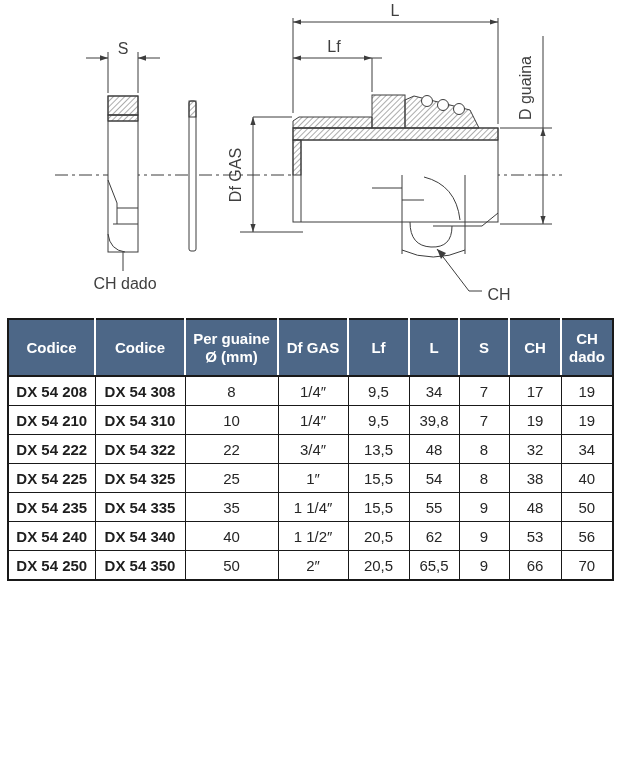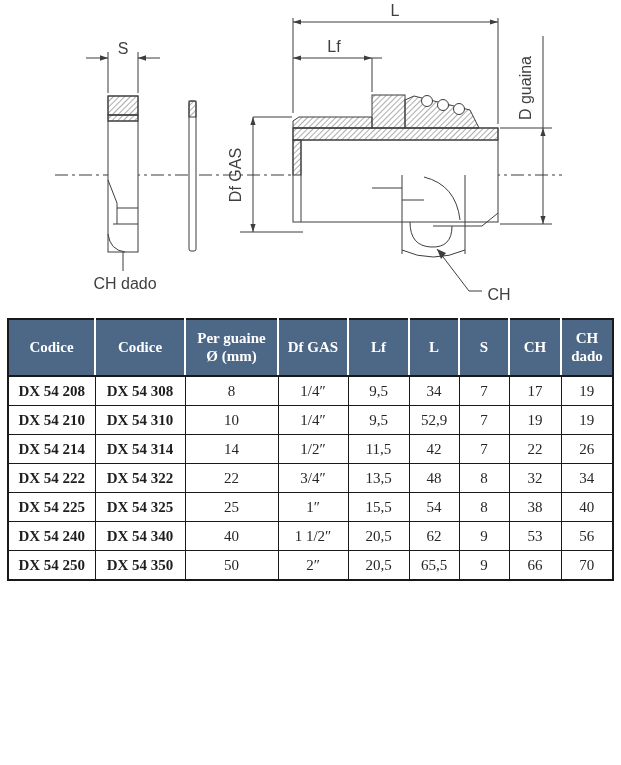--- a/index.html
+++ b/index.html
@@ -7,21 +7,21 @@
     width:621px;height:765px;overflow:hidden;position:relative;
     font-family:"Liberation Sans",sans-serif;
     -webkit-font-smoothing:antialiased;
   }
   
   .drawing-wrap{position:absolute;top:0;left:0;width:621px;height:312px;}
   svg text{font-family:"Liberation Sans",sans-serif;fill:#3f3f3f;}
   .dimtxt{font-size:16px;}
   .lbltxt{font-size:16px;}
   
-  .table-wrap{position:absolute;top:318px;left:7px;font-family:Liberation Serif, serif;}
+  .table-wrap{position:absolute;top:318px;left:7px;}
   table{
     border-collapse:collapse;
     table-layout:fixed;
     width:606px;
     border:2px solid #191919;
   }
   th{
     background:var(--header-bg,#4d6787);
     color:#fff;
     font-size:15px;
@@ -184,35 +184,24 @@
           <td>7</td>
           <td>17</td>
           <td>19</td>
         </tr>
         <tr>
           <td class="code">DX 54 210</td>
           <td class="code">DX 54 310</td>
           <td>10</td>
           <td>1/4″</td>
           <td>9,5</td>
-          <td>52,9</td>
+          <td>39,8</td>
           <td>7</td>
           <td>19</td>
           <td>19</td>
-        </tr>
-        <tr>
-          <td class="code">DX 54 214</td>
-          <td class="code">DX 54 314</td>
-          <td>14</td>
-          <td>1/2″</td>
-          <td>11,5</td>
-          <td>42</td>
-          <td>7</td>
-          <td>22</td>
-          <td>26</td>
         </tr>
         <tr>
           <td class="code">DX 54 222</td>
           <td class="code">DX 54 322</td>
           <td>22</td>
           <td>3/4″</td>
           <td>13,5</td>
           <td>48</td>
           <td>8</td>
           <td>32</td>
@@ -223,20 +212,31 @@
           <td class="code">DX 54 325</td>
           <td>25</td>
           <td>1″</td>
           <td>15,5</td>
           <td>54</td>
           <td>8</td>
           <td>38</td>
           <td>40</td>
         </tr>
         <tr>
+          <td class="code">DX 54 235</td>
+          <td class="code">DX 54 335</td>
+          <td>35</td>
+          <td>1 1/4″</td>
+          <td>15,5</td>
+          <td>55</td>
+          <td>9</td>
+          <td>48</td>
+          <td>50</td>
+        </tr>
+        <tr>
           <td class="code">DX 54 240</td>
           <td class="code">DX 54 340</td>
           <td>40</td>
           <td>1 1/2″</td>
           <td>20,5</td>
           <td>62</td>
           <td>9</td>
           <td>53</td>
           <td>56</td>
         </tr>

